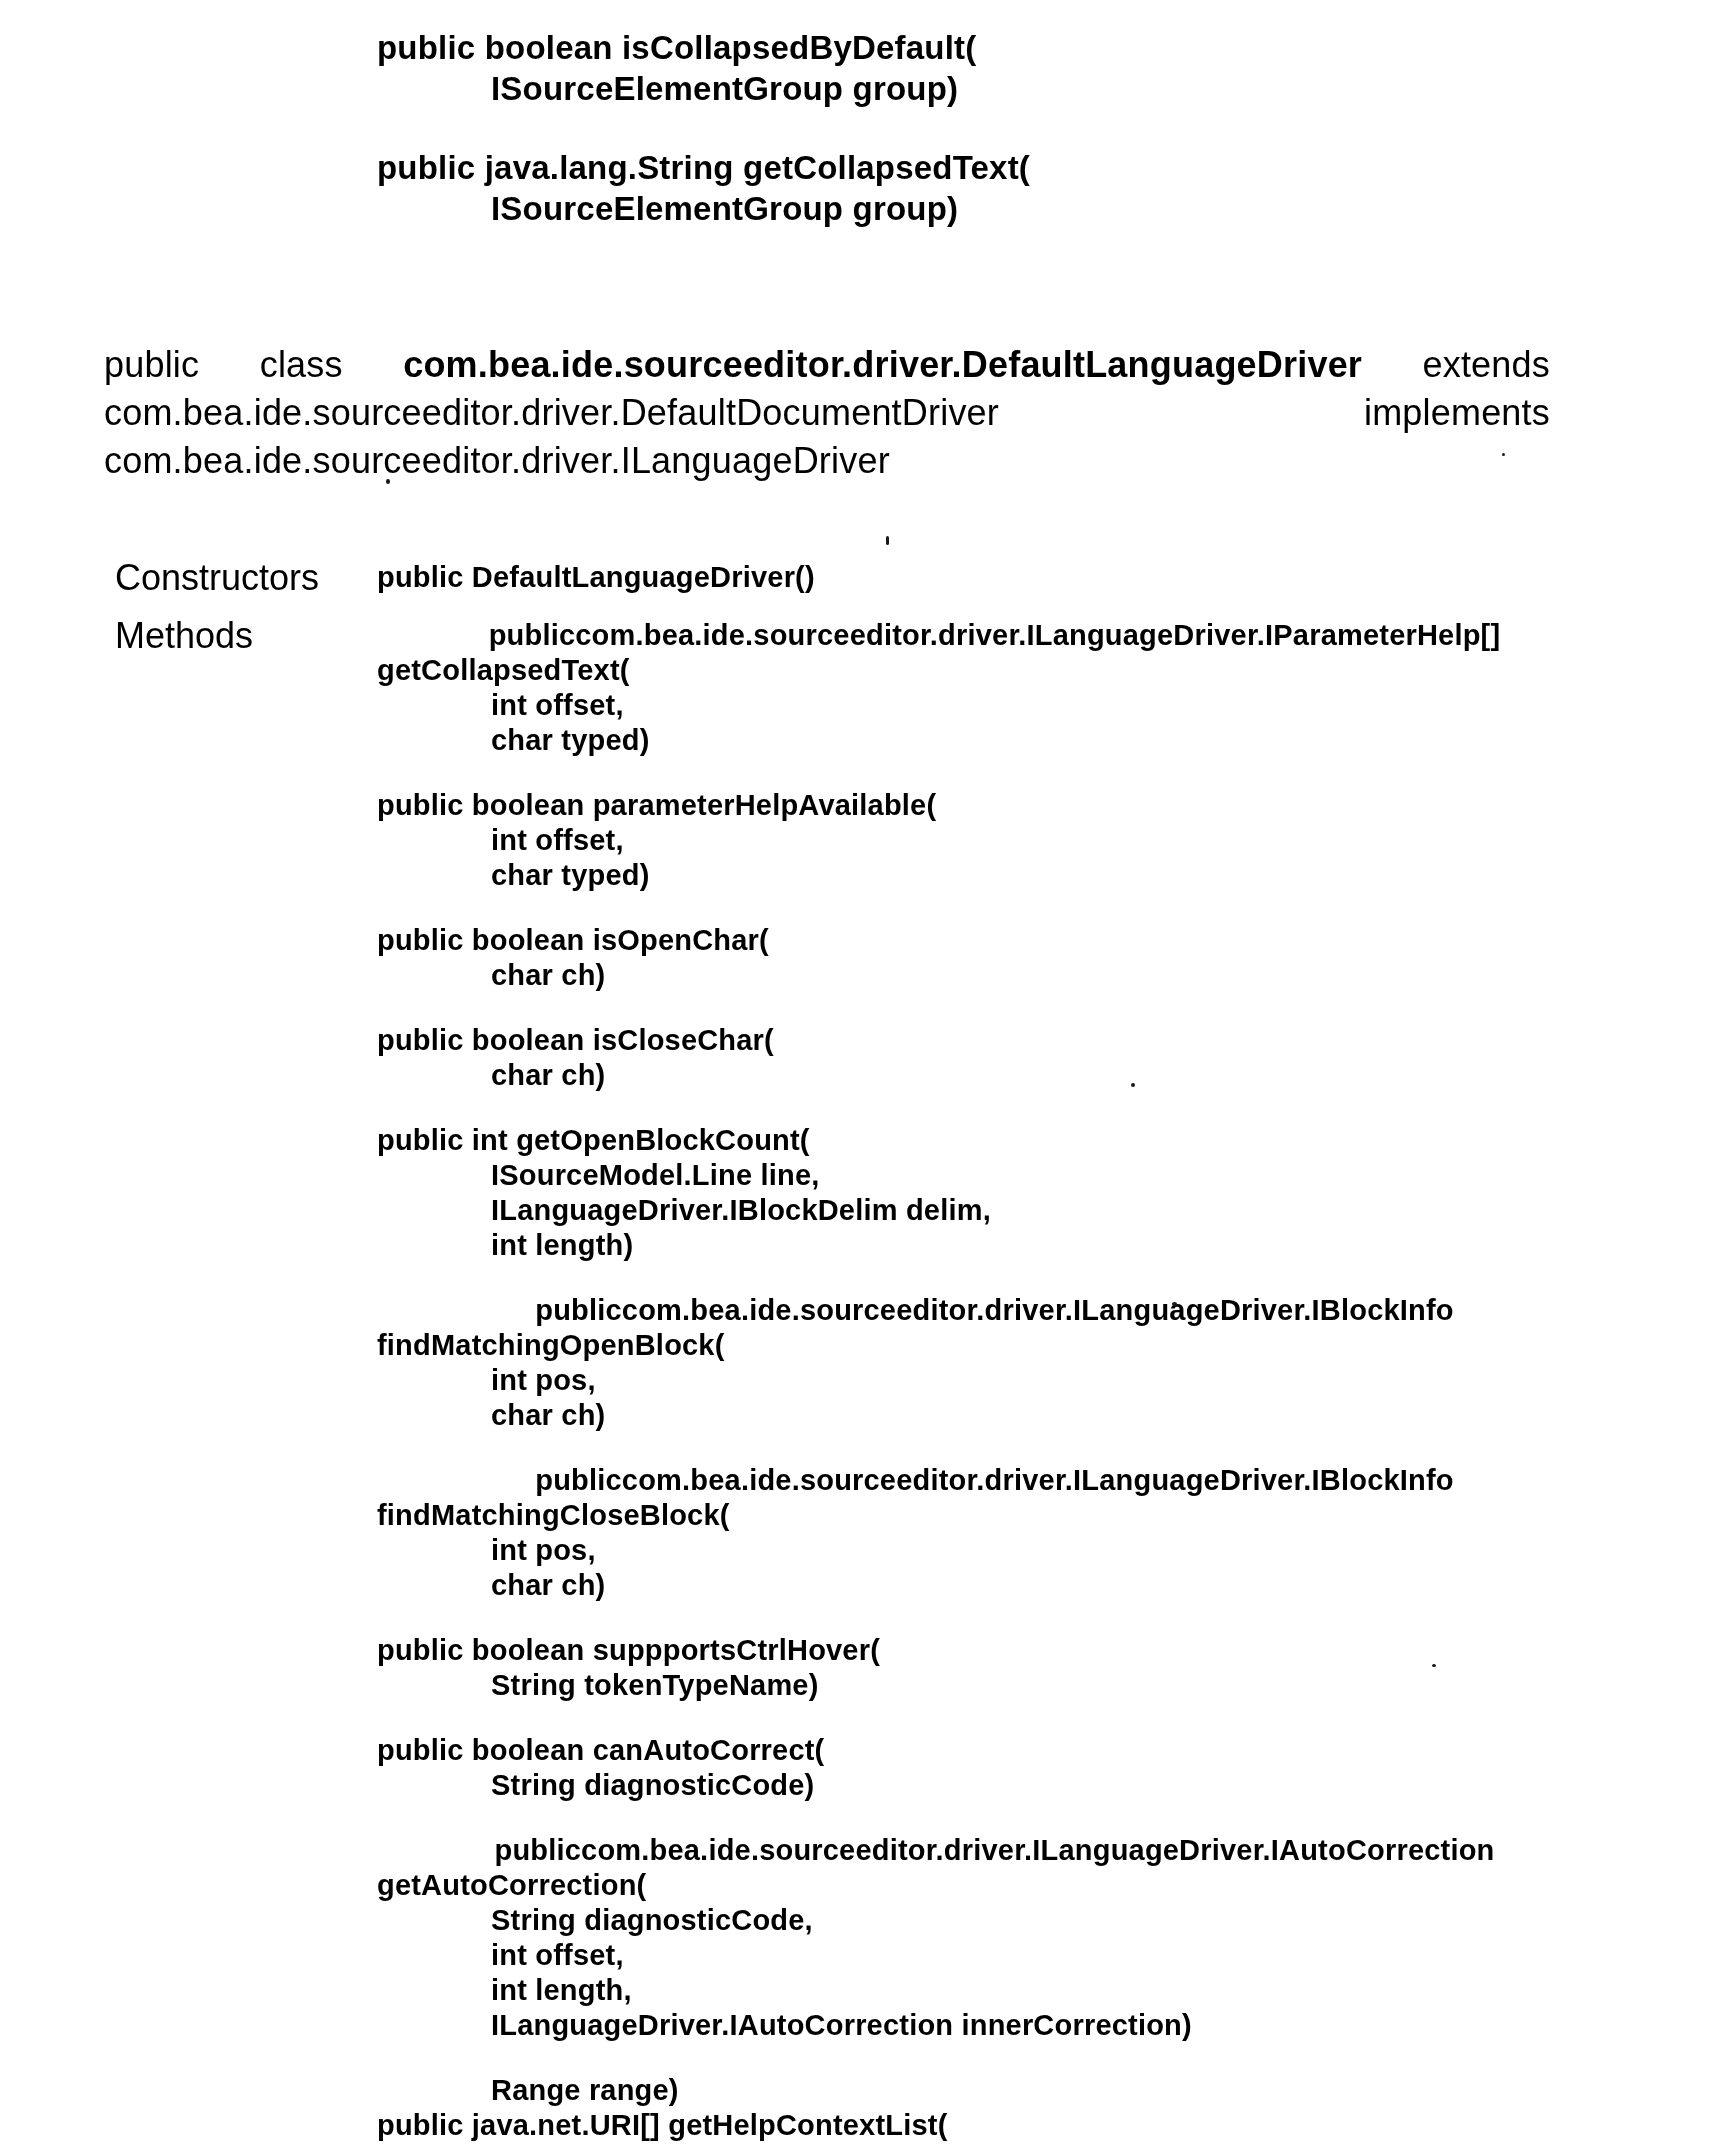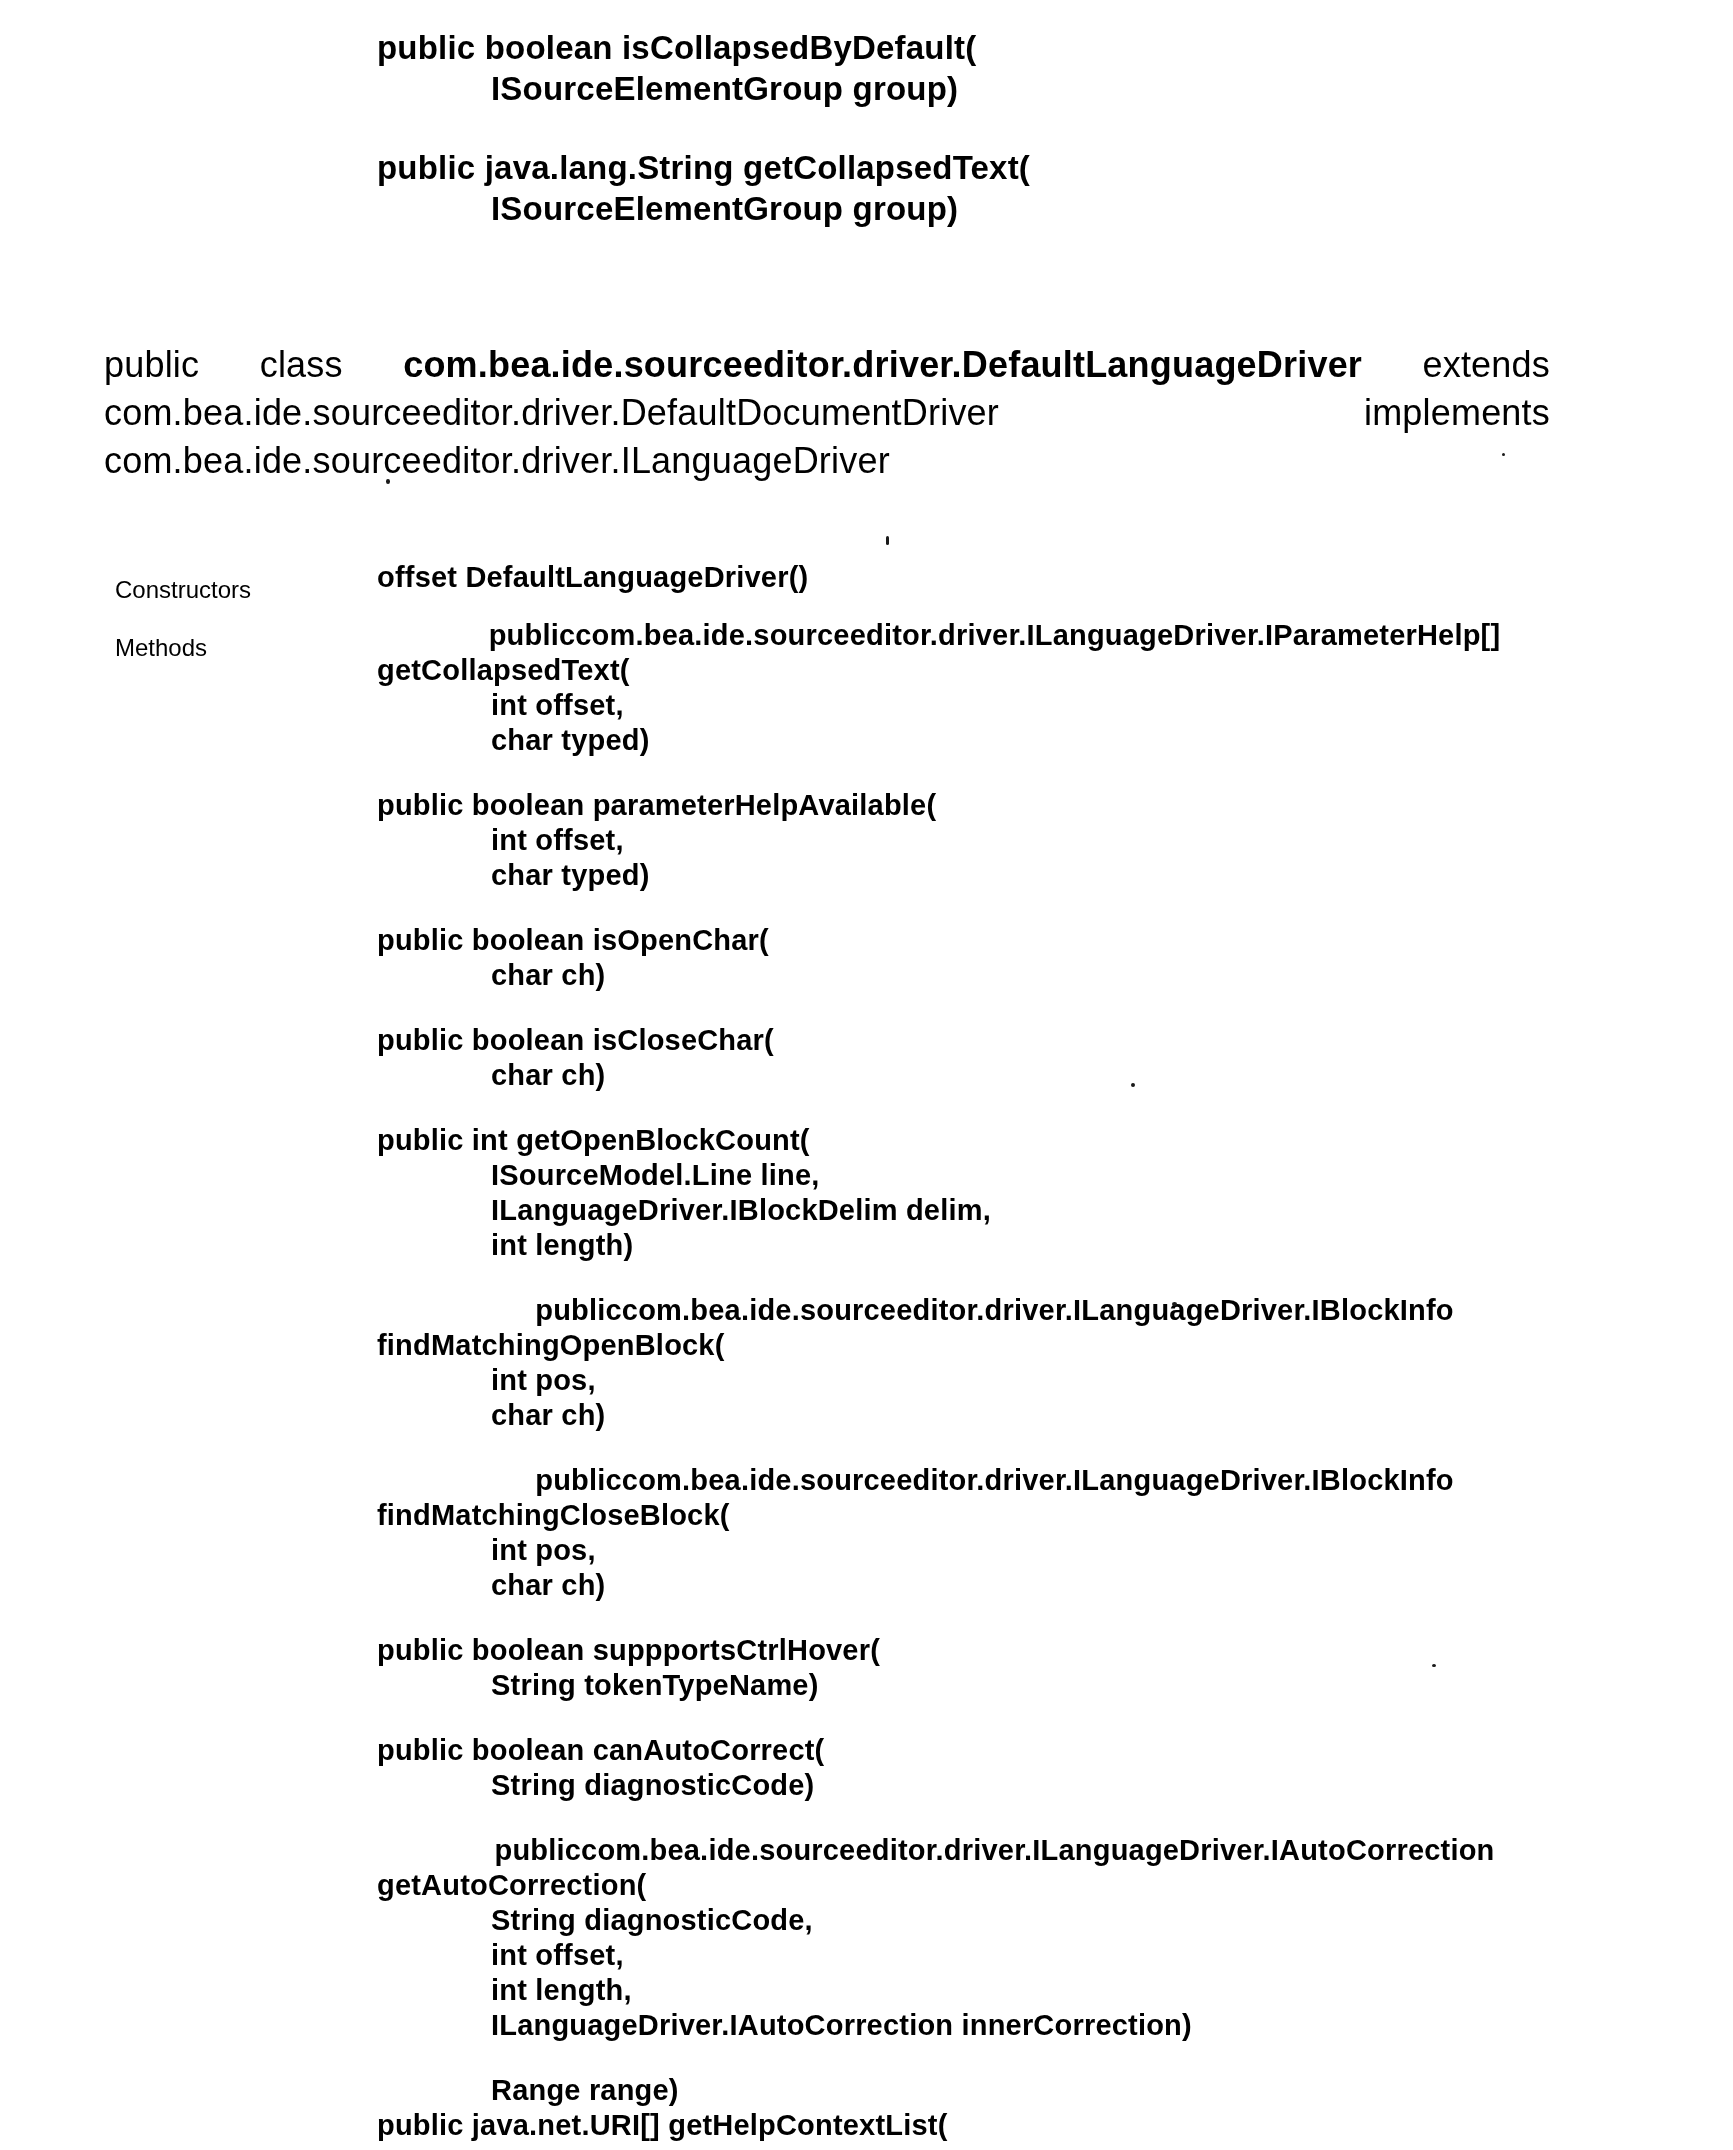--- a/index.html
+++ b/index.html
@@ -29,22 +29,22 @@
     font-size: 36px; line-height: 48px; font-weight: 400;
     text-align: justify;
     letter-spacing: 0.2px;
   }
   .class-decl .bold { font-weight: 700; }
 
   
   .main-table { position: absolute; left: 0; top: 560px; width: 1734px; }
   .row { position: relative; }
   .row-label {
-    position: absolute; left: 115px; top: 12px;
-    font-size: 24px; line-height: 35px; font-weight: 400;
+    position: absolute; left: 115px; top: 0;
+    font-size: 36px; line-height: 35px; font-weight: 400;
   }
   .row-content {
     margin-left: 377px; width: 1235px;
     font-size: 29px; line-height: 35px; font-weight: 700;
     letter-spacing: 0.2px;
   }
   .row-constructors { margin-bottom: 23.4px; }
   .entry { margin-bottom: 30px; }
   .entry:last-child { margin-bottom: 0; }
   .line { white-space: nowrap; }
@@ -77,21 +77,21 @@
   </section>
 
   <p class="class-decl"><span>public class </span><span class="bold">com.bea.ide.sourceeditor.driver.DefaultLanguageDriver</span><span> extends com.bea.ide.sourceeditor.driver.DefaultDocumentDriver implements com.bea.ide.sourceeditor.driver.ILanguageDriver</span></p>
 
   <div class="main-table">
 
     <div class="row row-constructors">
       <div class="row-label">Constructors</div>
       <div class="row-content">
         <div class="entry">
-          <div class="line main">offset DefaultLanguageDriver()</div>
+          <div class="line main">public DefaultLanguageDriver()</div>
         </div>
       </div>
     </div>
 
     <div class="row row-methods">
       <div class="row-label">Methods</div>
       <div class="row-content">
 
         <div class="entry">
           <div class="line spread">

